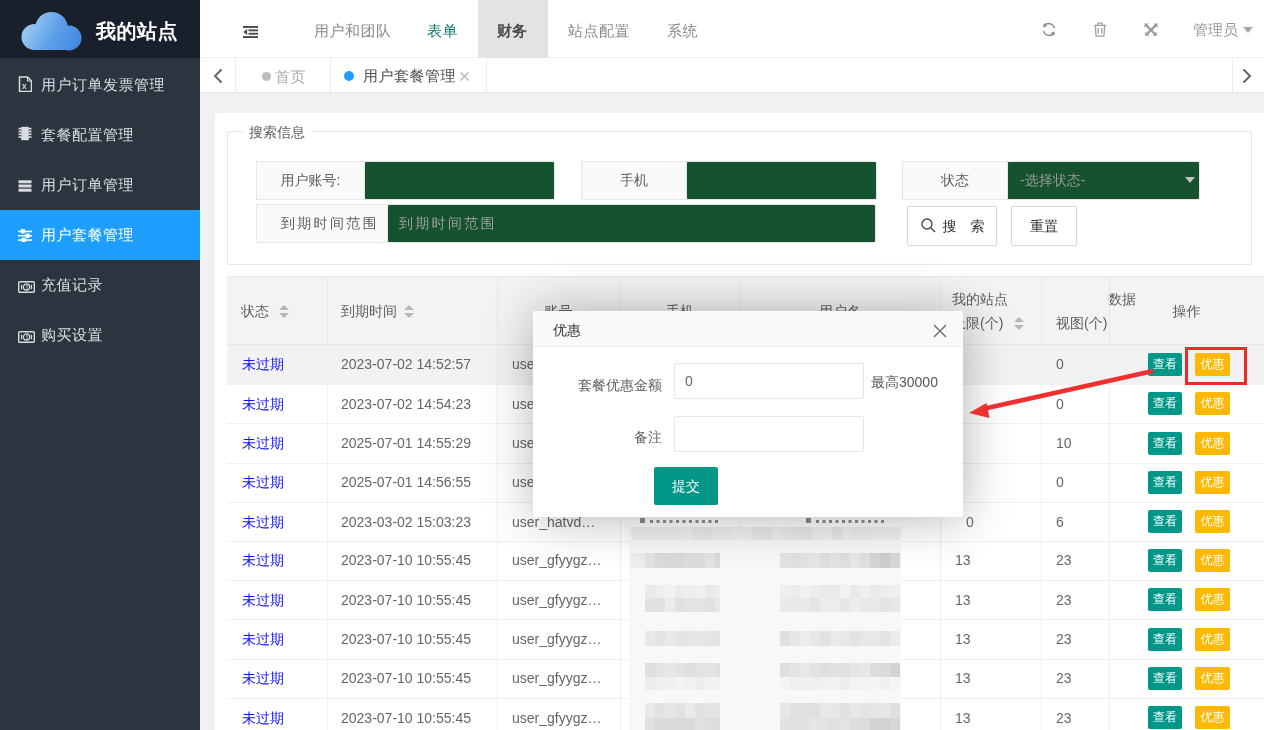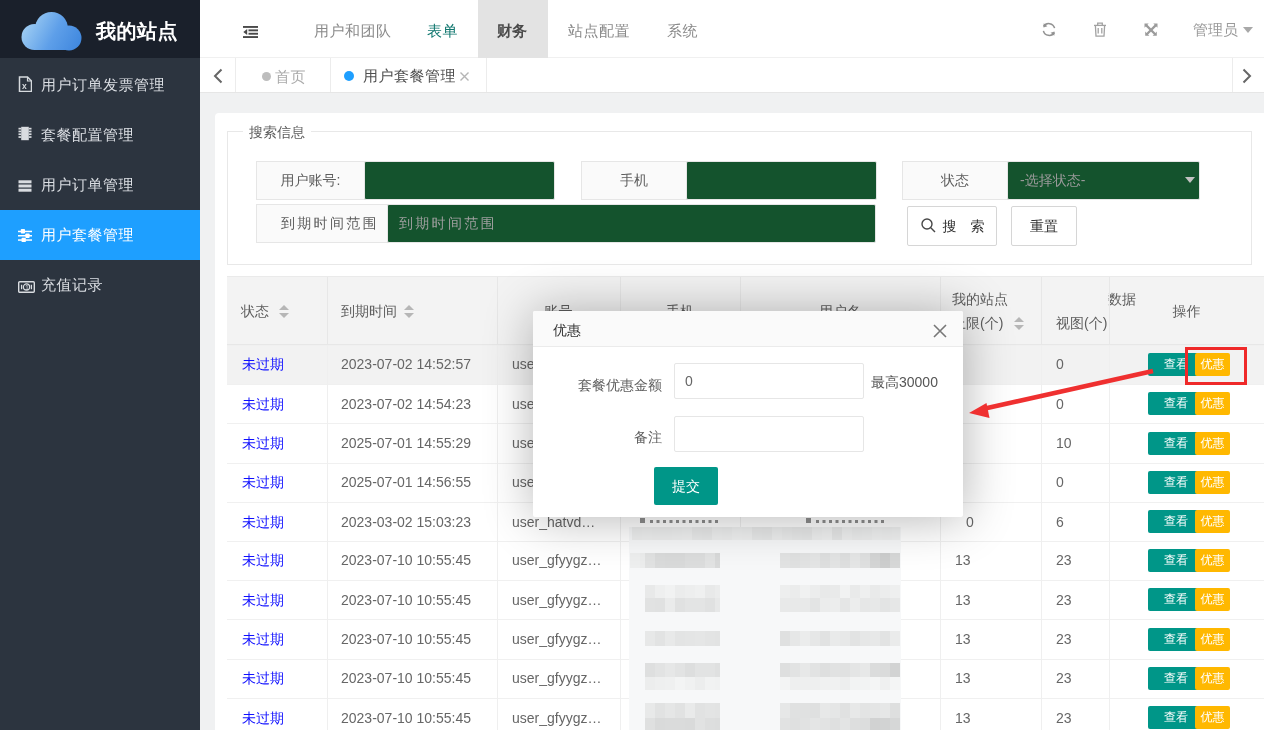--- a/index.html
+++ b/index.html
@@ -1,20 +1,20 @@
 <!DOCTYPE html>
 <html><head><meta charset="utf-8">
 <style>
 * { margin:0; padding:0; box-sizing:border-box; }
 body { font-family:"Liberation Sans",sans-serif; width:1264px; height:730px; overflow:hidden; background:#f0f1f2; }
 #app { position:relative; width:1264px; height:730px; }
 .ct { position:absolute; font-size:14px; color:#666; line-height:20px; white-space:nowrap; }
 .cb { color:#0f0fff; }
 .ht { position:absolute; font-size:14px; color:#5d5d5d; line-height:14px; white-space:nowrap; }
-.btg,.bty { position:absolute; width:56px; height:23px; border-radius:2px; color:#fff; font-size:12px; text-align:center; line-height:23px; }
+.btg,.bty { position:absolute; width:34px; height:23px; border-radius:2px; color:#fff; font-size:12px; text-align:center; line-height:23px; }
 .btg { background:#009688; }
 .bty { background:#ffb800; width:35px; }
 .lbl { position:absolute; background:#fafafa; border:1px solid #e6e6e6; font-size:14px; color:#5d5d5d; height:39px; line-height:37px; }
 .inp { position:absolute; background:#14532d; border:1px solid #e6e6e6; height:39px; border-radius:2px; font-size:14px; line-height:37px; color:#666; }
 </style></head>
 <body>
 <div id="app">
 
 <div style="position:absolute;left:200px;top:93px;width:1064px;height:637px;background:#f0f1f2"></div>
 <div style="position:absolute;left:215px;top:113px;width:1049px;height:617px;background:#fff;border-radius:4px 0 0 0"></div>
@@ -145,20 +145,31 @@
     <div style="position:absolute;left:0;top:260px;width:200px;height:50px;text-align:center;">
       <div style="position:absolute;left:18px;top:19px"><svg width="17" height="12" viewBox="0 0 17 12">
           <g fill="none" stroke="#d9dce0">
             <rect x="0.7" y="0.7" width="15.6" height="10.6" rx="1" stroke-width="1.4"></rect>
             <circle cx="8.5" cy="6" r="3.1" stroke-width="1.2"></circle>
             <path d="M3.6 3.8 v4.4 M13.4 3.8 v4.4" stroke-width="1.3"></path>
           </g>
           <text x="7.1" y="8.6" font-size="7" fill="#d9dce0" font-family="Liberation Sans">1</text>
         </svg></div>
       <div style="position:absolute;left:41px;top:16px;font-size:15px;color:#dcdfe4;letter-spacing:0.5px">充值记录</div>
+    </div>
+    <div style="position:absolute;left:0;top:310px;width:200px;height:50px;">
+      <div style="position:absolute;left:18px;top:19px"><svg width="17" height="12" viewBox="0 0 17 12">
+          <g fill="none" stroke="#d9dce0">
+            <rect x="0.7" y="0.7" width="15.6" height="10.6" rx="1" stroke-width="1.4"></rect>
+            <circle cx="8.5" cy="6" r="3.1" stroke-width="1.2"></circle>
+            <path d="M3.6 3.8 v4.4 M13.4 3.8 v4.4" stroke-width="1.3"></path>
+          </g>
+          <text x="7.1" y="8.6" font-size="7" fill="#d9dce0" font-family="Liberation Sans">1</text>
+        </svg></div>
+      <div style="position:absolute;left:41px;top:16px;font-size:15px;color:#dcdfe4;letter-spacing:0.5px">购买设置</div>
     </div>
 
 <div style="position:absolute;left:227px;top:131px;width:1025px;height:134px;border:1px solid #e8e8e8"></div>
 <div style="position:absolute;left:243px;top:124px;font-size:14px;color:#5d5d5d;background:#fff;padding:0 6px">搜索信息</div>
 
 <div class="lbl" style="left:256px;top:161px;width:109px;text-align:center">用户账号:</div>
 <div class="inp" style="left:364px;top:161px;width:191px"></div>
 <div class="lbl" style="left:581px;top:161px;width:106px;text-align:center">手机</div>
 <div class="inp" style="left:686px;top:161px;width:191px"></div>
 <div class="lbl" style="left:902px;top:161px;width:106px;text-align:center">状态</div>

